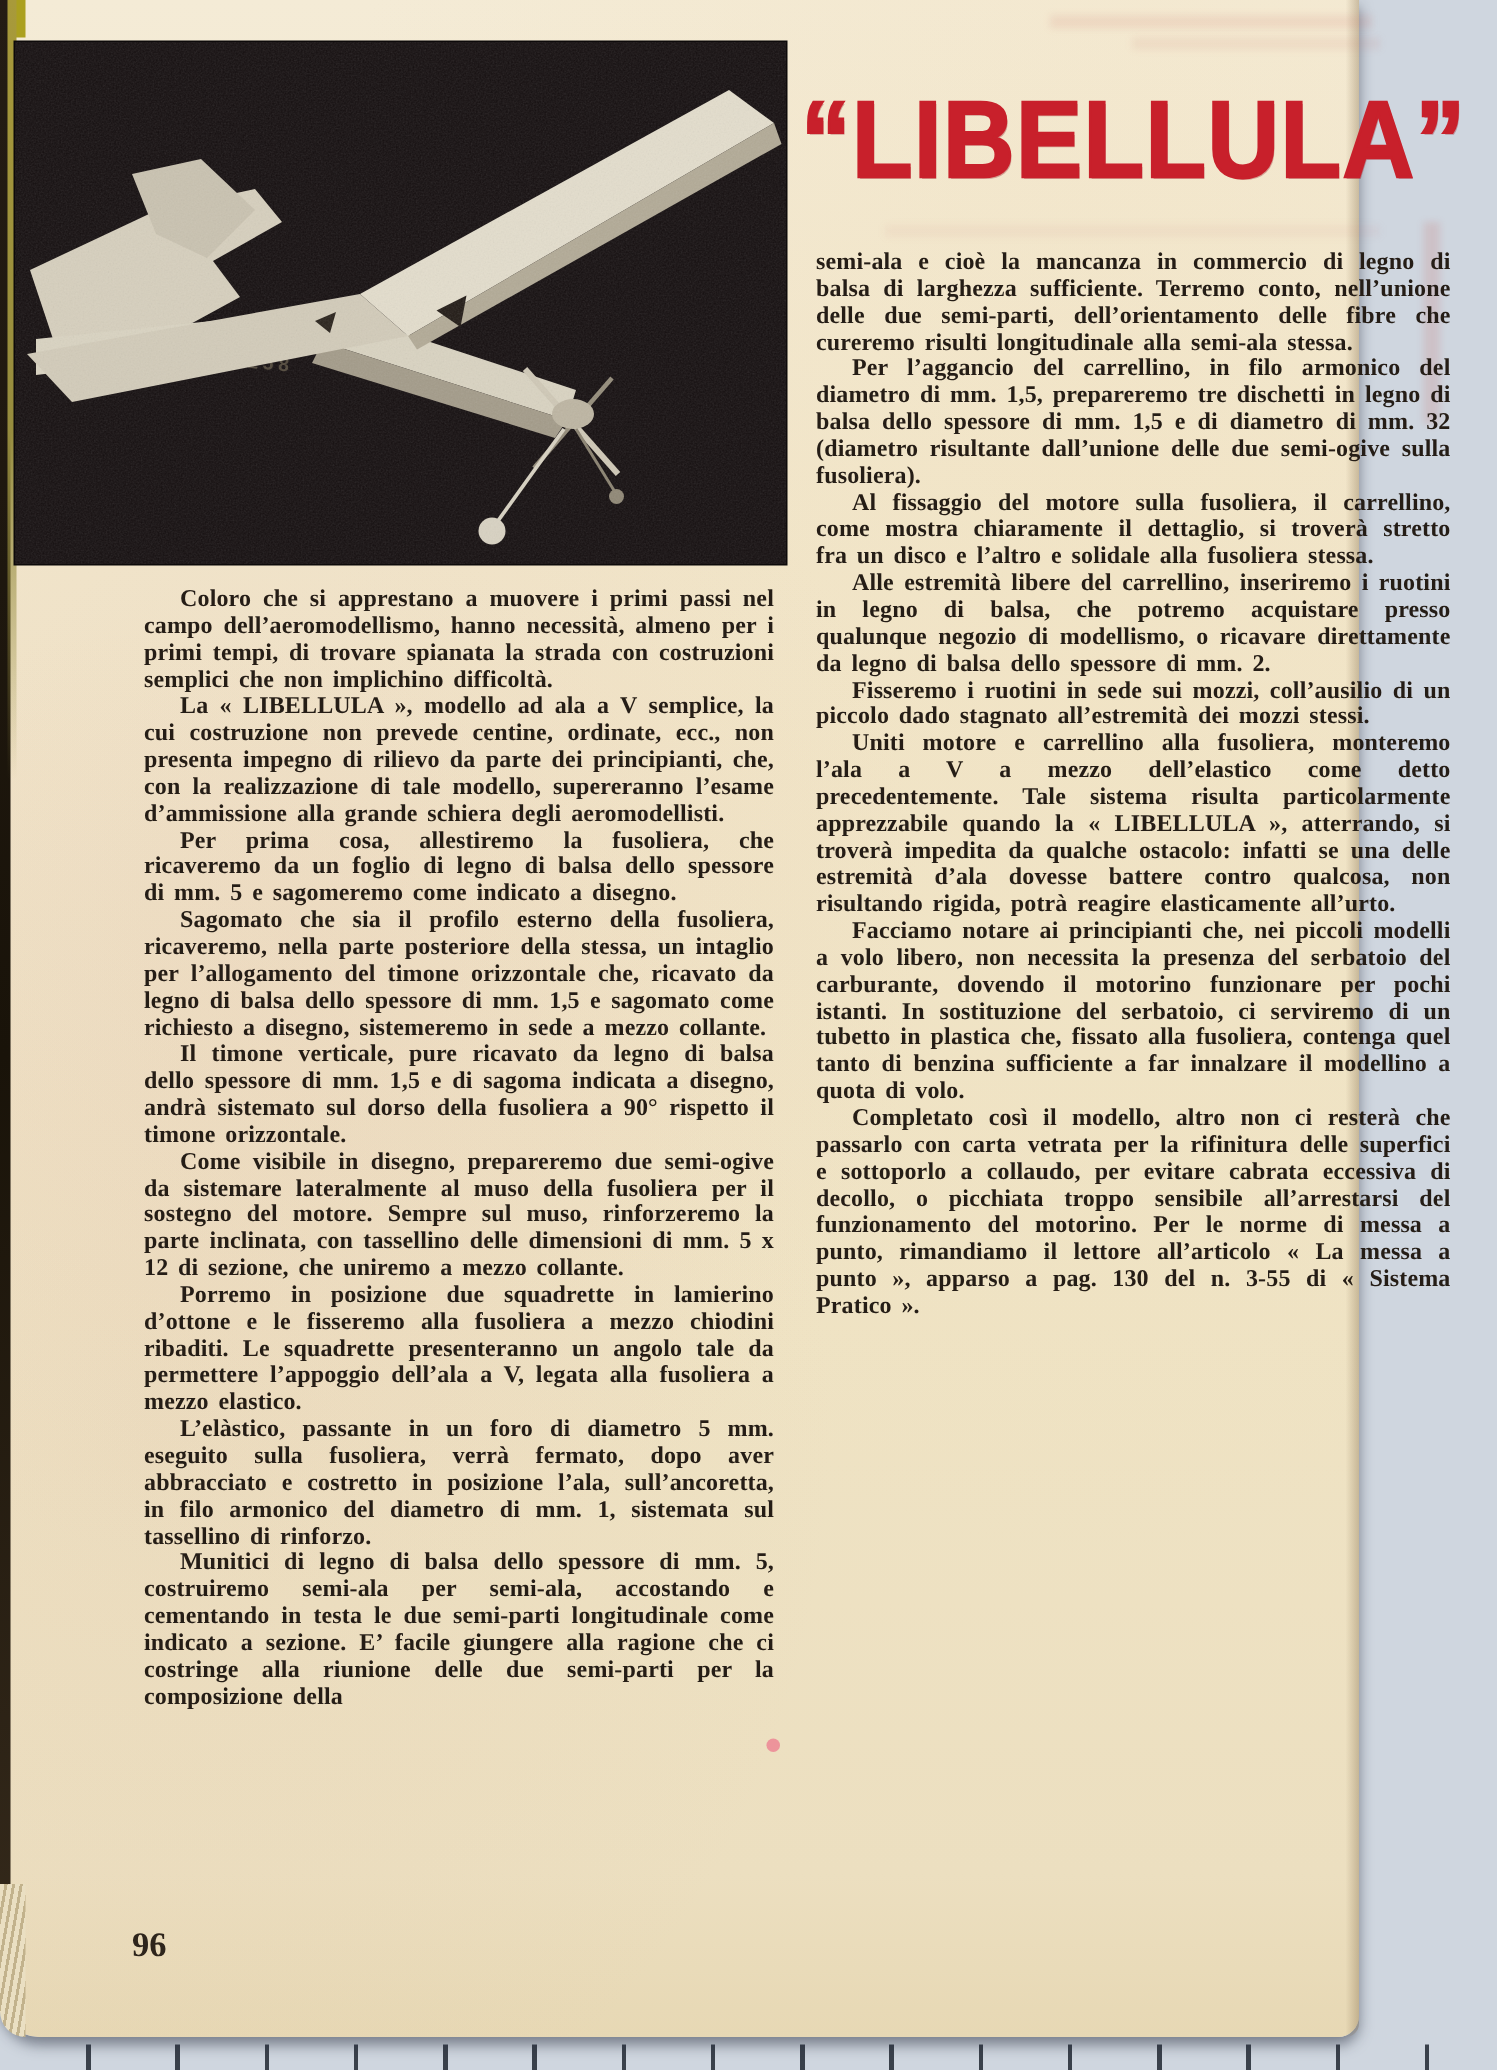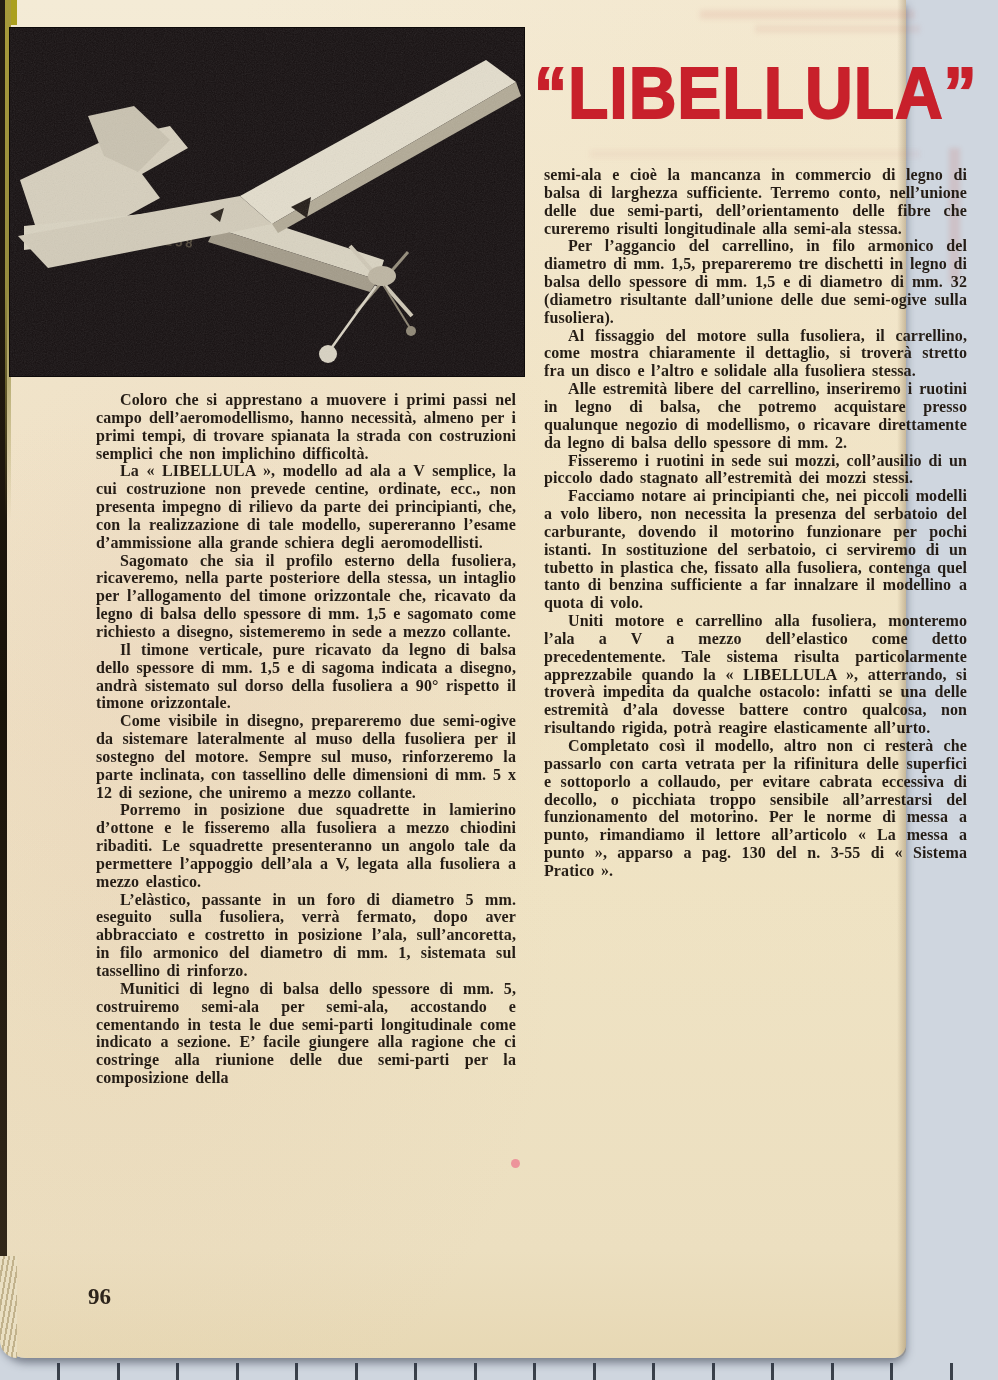--- a/index.html
+++ b/index.html
@@ -152,34 +152,35 @@
       <circle cx="401" cy="303" r="5" fill="#8f8775"></circle>
       <rect width="514" height="348" filter="url(#grain)"></rect>
     </svg>
   </div>
 
   <div class="headline">“LIBELLULA”</div>
 
   <div class="col col-left">
     <p class="para">Coloro che si apprestano a muovere i primi passi nel campo dell’aeromodellismo, hanno necessità, almeno per i primi tempi, di trovare spianata la strada con costruzioni semplici che non implichino difficoltà.</p>
     <p class="para">La « LIBELLULA », modello ad ala a V semplice, la cui costruzione non prevede centine, ordinate, ecc., non presenta impegno di rilievo da parte dei principianti, che, con la realizzazione di tale modello, supereranno l’esame d’ammissione alla grande schiera degli aeromodellisti.</p>
+    <p class="para">Per prima cosa, allestiremo la fusoliera, che ricaveremo da un foglio di legno di balsa dello spessore di mm. 5 e sagomeremo come indicato a disegno.</p>
     <p class="para">Sagomato che sia il profilo esterno della fusoliera, ricaveremo, nella parte posteriore della stessa, un intaglio per l’allogamento del timone orizzontale che, ricavato da legno di balsa dello spessore di mm. 1,5 e sagomato come richiesto a disegno, sistemeremo in sede a mezzo collante.</p>
     <p class="para">Il timone verticale, pure ricavato da legno di balsa dello spessore di mm. 1,5 e di sagoma indicata a disegno, andrà sistemato sul dorso della fusoliera a 90° rispetto il timone orizzontale.</p>
     <p class="para">Come visibile in disegno, prepareremo due semi-ogive da sistemare lateralmente al muso della fusoliera per il sostegno del motore. Sempre sul muso, rinforzeremo la parte inclinata, con tassellino delle dimensioni di mm. 5 x 12 di sezione, che uniremo a mezzo collante.</p>
     <p class="para">Porremo in posizione due squadrette in lamierino d’ottone e le fisseremo alla fusoliera a mezzo chiodini ribaditi. Le squadrette presenteranno un angolo tale da permettere l’appoggio dell’ala a V, legata alla fusoliera a mezzo elastico.</p>
     <p class="para">L’elàstico, passante in un foro di diametro 5 mm. eseguito sulla fusoliera, verrà fermato, dopo aver abbracciato e costretto in posizione l’ala, sull’ancoretta, in filo armonico del diametro di mm. 1, sistemata sul tassellino di rinforzo.</p>
     <p class="para">Munitici di legno di balsa dello spessore di mm. 5, costruiremo semi-ala per semi-ala, accostando e cementando in testa le due semi-parti longitudinale come indicato a sezione. E’ facile giungere alla ragione che ci costringe alla riunione delle due semi-parti per la composizione della</p>
   </div>
 
   <div class="col col-right">
     <p class="para flush">semi-ala e cioè la mancanza in commercio di legno di balsa di larghezza sufficiente. Terremo conto, nell’unione delle due semi-parti, dell’orientamento delle fibre che cureremo risulti longitudinale alla semi-ala stessa.</p>
     <p class="para">Per l’aggancio del carrellino, in filo armonico del diametro di mm. 1,5, prepareremo tre dischetti in legno di balsa dello spessore di mm. 1,5 e di diametro di mm. 32 (diametro risultante dall’unione delle due semi-ogive sulla fusoliera).</p>
     <p class="para">Al fissaggio del motore sulla fusoliera, il carrellino, come mostra chiaramente il dettaglio, si troverà stretto fra un disco e l’altro e solidale alla fusoliera stessa.</p>
     <p class="para">Alle estremità libere del carrellino, inseriremo i ruotini in legno di balsa, che potremo acquistare presso qualunque negozio di modellismo, o ricavare direttamente da legno di balsa dello spessore di mm. 2.</p>
     <p class="para">Fisseremo i ruotini in sede sui mozzi, coll’ausilio di un piccolo dado stagnato all’estremità dei mozzi stessi.</p>
+    <p class="para">Uniti motore e carrellino alla fusoliera, monteremo l’ala a V a mezzo dell’elastico come detto precedentemente. Tale sistema risulta particolarmente apprezzabile quando la « LIBELLULA », atterrando, si troverà impedita da qualche ostacolo: infatti se una delle estremità d’ala dovesse battere contro qualcosa, non risultando rigida, potrà reagire elasticamente all’urto.</p>
     <p class="para">Facciamo notare ai principianti che, nei piccoli modelli a volo libero, non necessita la presenza del serbatoio del carburante, dovendo il motorino funzionare per pochi istanti. In sostituzione del serbatoio, ci serviremo di un tubetto in plastica che, fissato alla fusoliera, contenga quel tanto di benzina sufficiente a far innalzare il modellino a quota di volo.</p>
-    <p class="para">Uniti motore e carrellino alla fusoliera, monteremo l’ala a V a mezzo dell’elastico come detto precedentemente. Tale sistema risulta particolarmente apprezzabile quando la « LIBELLULA », atterrando, si troverà impedita da qualche ostacolo: infatti se una delle estremità d’ala dovesse battere contro qualcosa, non risultando rigida, potrà reagire elasticamente all’urto.</p>
     <p class="para">Completato così il modello, altro non ci resterà che passarlo con carta vetrata per la rifinitura delle superfici e sottoporlo a collaudo, per evitare cabrata eccessiva di decollo, o picchiata troppo sensibile all’arrestarsi del funzionamento del motorino. Per le norme di messa a punto, rimandiamo il lettore all’articolo « La messa a punto », apparso a pag. 130 del n. 3-55 di « Sistema Pratico ».</p>
   </div>
 
   <div class="page-num">96</div>
 
 </div>
 
 </body></html>

